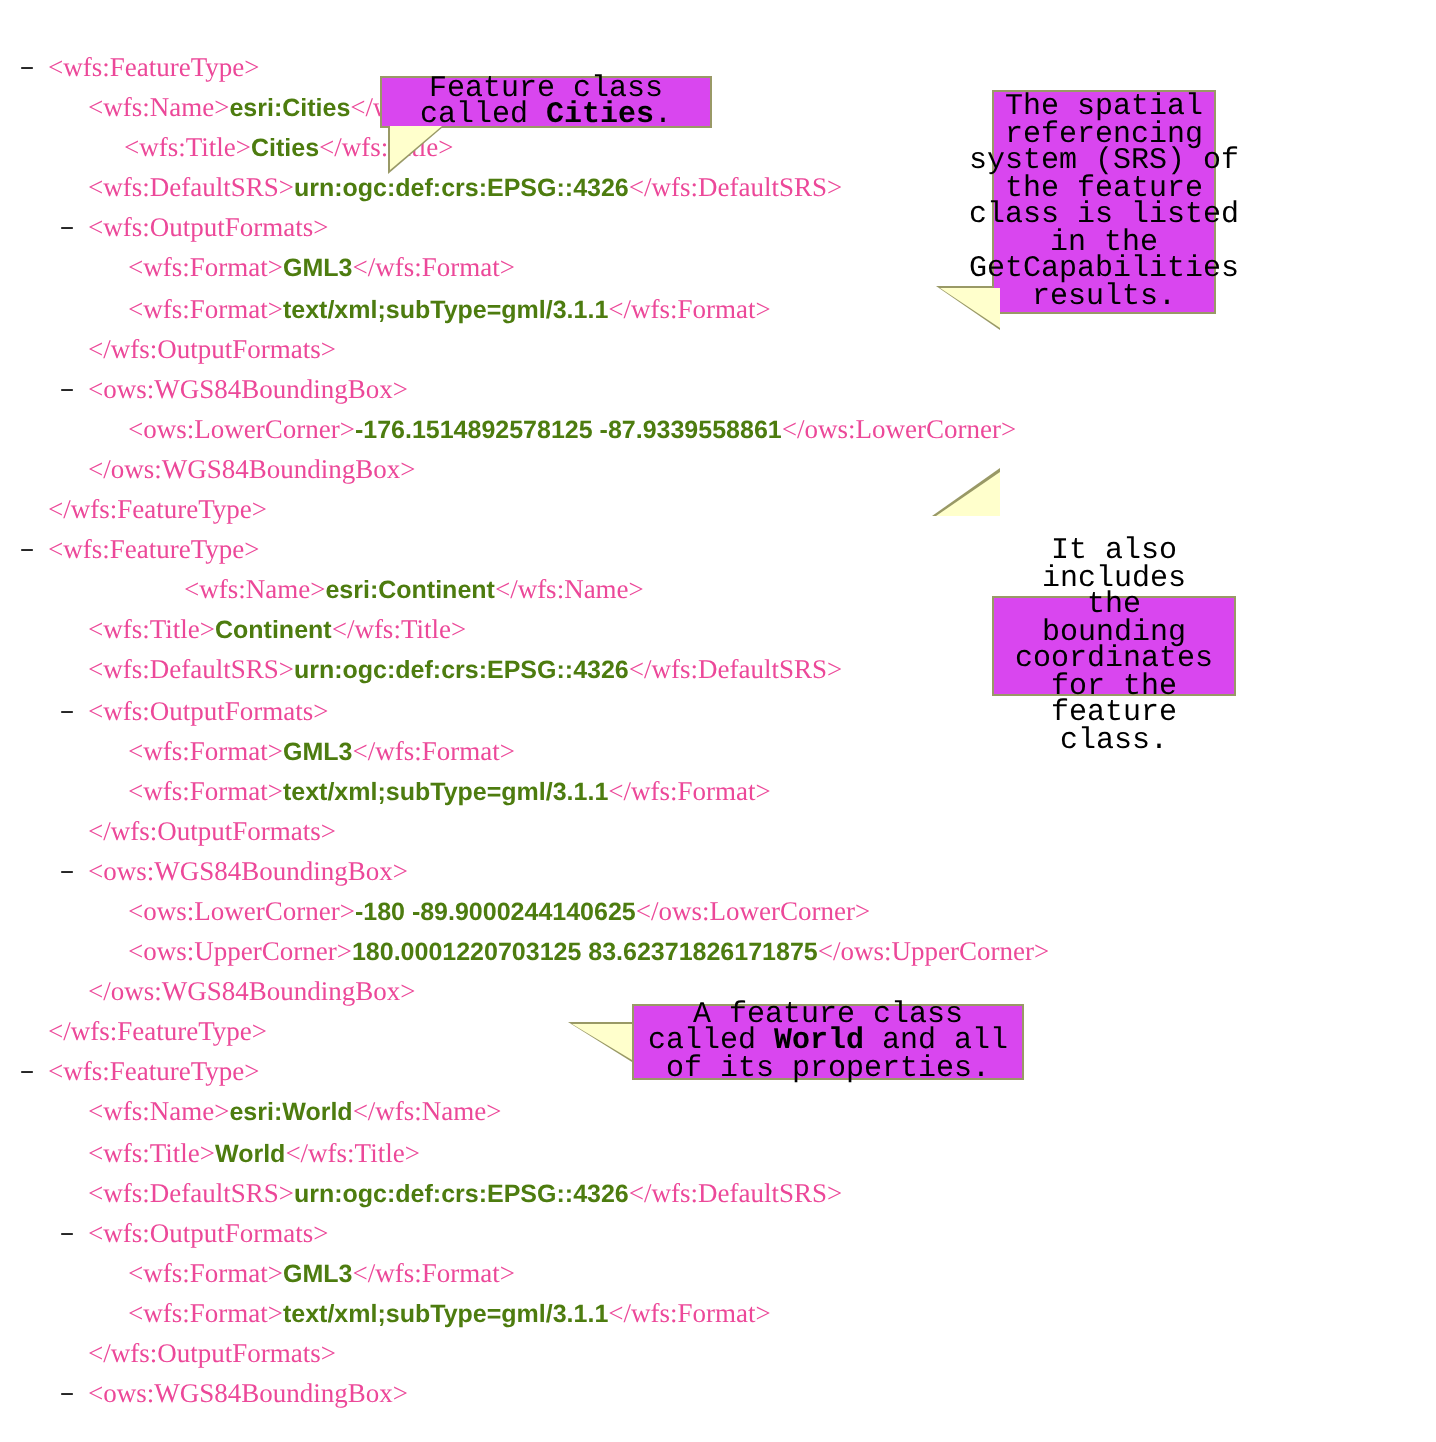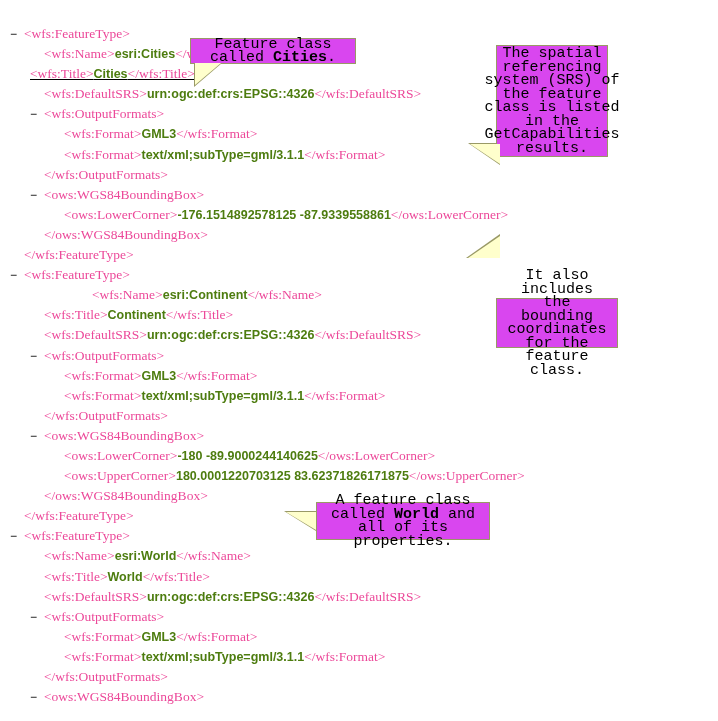--- a/index.html
+++ b/index.html
@@ -147,21 +147,21 @@
     border-bottom: 0 solid transparent;
     border-top: 24px solid transparent;
     border-right: 34px solid #999966;
     z-index: 5;
   }
 
   
   #callout-world {
     left: 316px;
     top: 502px;
-    width: 174px;
+    width: 196px;
     height: 38px;
     display: flex;
     align-items: center;
     justify-content: center;
     text-align: center;
   }
   #tail-world {
     left: 286px;
     top: 512px;
     border-top: 0 solid transparent;
@@ -176,21 +176,21 @@
     border-right: 32px solid #999966;
     z-index: 5;
   }
 </style>
 </head>
 <body>
 
 <div id="xml-tree">
     <div class="xml-line" style="padding-left: 10px;"><span class="toggle" style="display: inline-block; width: 14px;">−</span><span class="tag">&lt;wfs:FeatureType&gt;</span></div>
     <div class="xml-line" style="padding-left: 30px;"><span class="toggle" style="display: inline-block; width: 14px;">&nbsp;</span><span class="tag">&lt;wfs:Name&gt;</span><span class="val">esri:Cities</span><span class="tag">&lt;/wfs:Name&gt;</span></div>
-    <div class="xml-line" style="padding-left: 16px; text-decoration: underline;"><span class="toggle" style="display: inline-block; width: 14px;">&nbsp;</span><span class="tag">&lt;wfs:Title&gt;</span><span class="val">Cities</span><span class="tag">&lt;/wfs:Title&gt;</span></div>
+    <div class="xml-line" style="padding-left: 48px;"><span class="toggle" style="display: inline-block; width: 14px;">&nbsp;</span><span class="tag">&lt;wfs:Title&gt;</span><span class="val">Cities</span><span class="tag">&lt;/wfs:Title&gt;</span></div>
     <div class="xml-line" style="padding-left: 30px;"><span class="toggle" style="display: inline-block; width: 14px;">&nbsp;</span><span class="tag">&lt;wfs:DefaultSRS&gt;</span><span class="val">urn:ogc:def:crs:EPSG::4326</span><span class="tag">&lt;/wfs:DefaultSRS&gt;</span></div>
     <div class="xml-line" style="padding-left: 30px;"><span class="toggle" style="display: inline-block; width: 14px;">−</span><span class="tag">&lt;wfs:OutputFormats&gt;</span></div>
     <div class="xml-line" style="padding-left: 50px;"><span class="toggle" style="display: inline-block; width: 14px;">&nbsp;</span><span class="tag">&lt;wfs:Format&gt;</span><span class="val">GML3</span><span class="tag">&lt;/wfs:Format&gt;</span></div>
     <div class="xml-line" style="padding-left: 50px;"><span class="toggle" style="display: inline-block; width: 14px;">&nbsp;</span><span class="tag">&lt;wfs:Format&gt;</span><span class="val">text/xml;subType=gml/3.1.1</span><span class="tag">&lt;/wfs:Format&gt;</span></div>
     <div class="xml-line" style="padding-left: 30px;"><span class="toggle" style="display: inline-block; width: 14px;">&nbsp;</span><span class="tag">&lt;/wfs:OutputFormats&gt;</span></div>
     <div class="xml-line" style="padding-left: 30px;"><span class="toggle" style="display: inline-block; width: 14px;">−</span><span class="tag">&lt;ows:WGS84BoundingBox&gt;</span></div>
     <div class="xml-line" style="padding-left: 50px;"><span class="toggle" style="display: inline-block; width: 14px;">&nbsp;</span><span class="tag">&lt;ows:LowerCorner&gt;</span><span class="val">-176.1514892578125 -87.9339558861</span><span class="tag">&lt;/ows:LowerCorner&gt;</span></div>
     <div class="xml-line" style="padding-left: 30px;"><span class="toggle" style="display: inline-block; width: 14px;">&nbsp;</span><span class="tag">&lt;/ows:WGS84BoundingBox&gt;</span></div>
     <div class="xml-line" style="padding-left: 10px;"><span class="toggle" style="display: inline-block; width: 14px;">&nbsp;</span><span class="tag">&lt;/wfs:FeatureType&gt;</span></div>
     <div class="xml-line" style="padding-left: 10px;"><span class="toggle" style="display: inline-block; width: 14px;">−</span><span class="tag">&lt;wfs:FeatureType&gt;</span></div>

